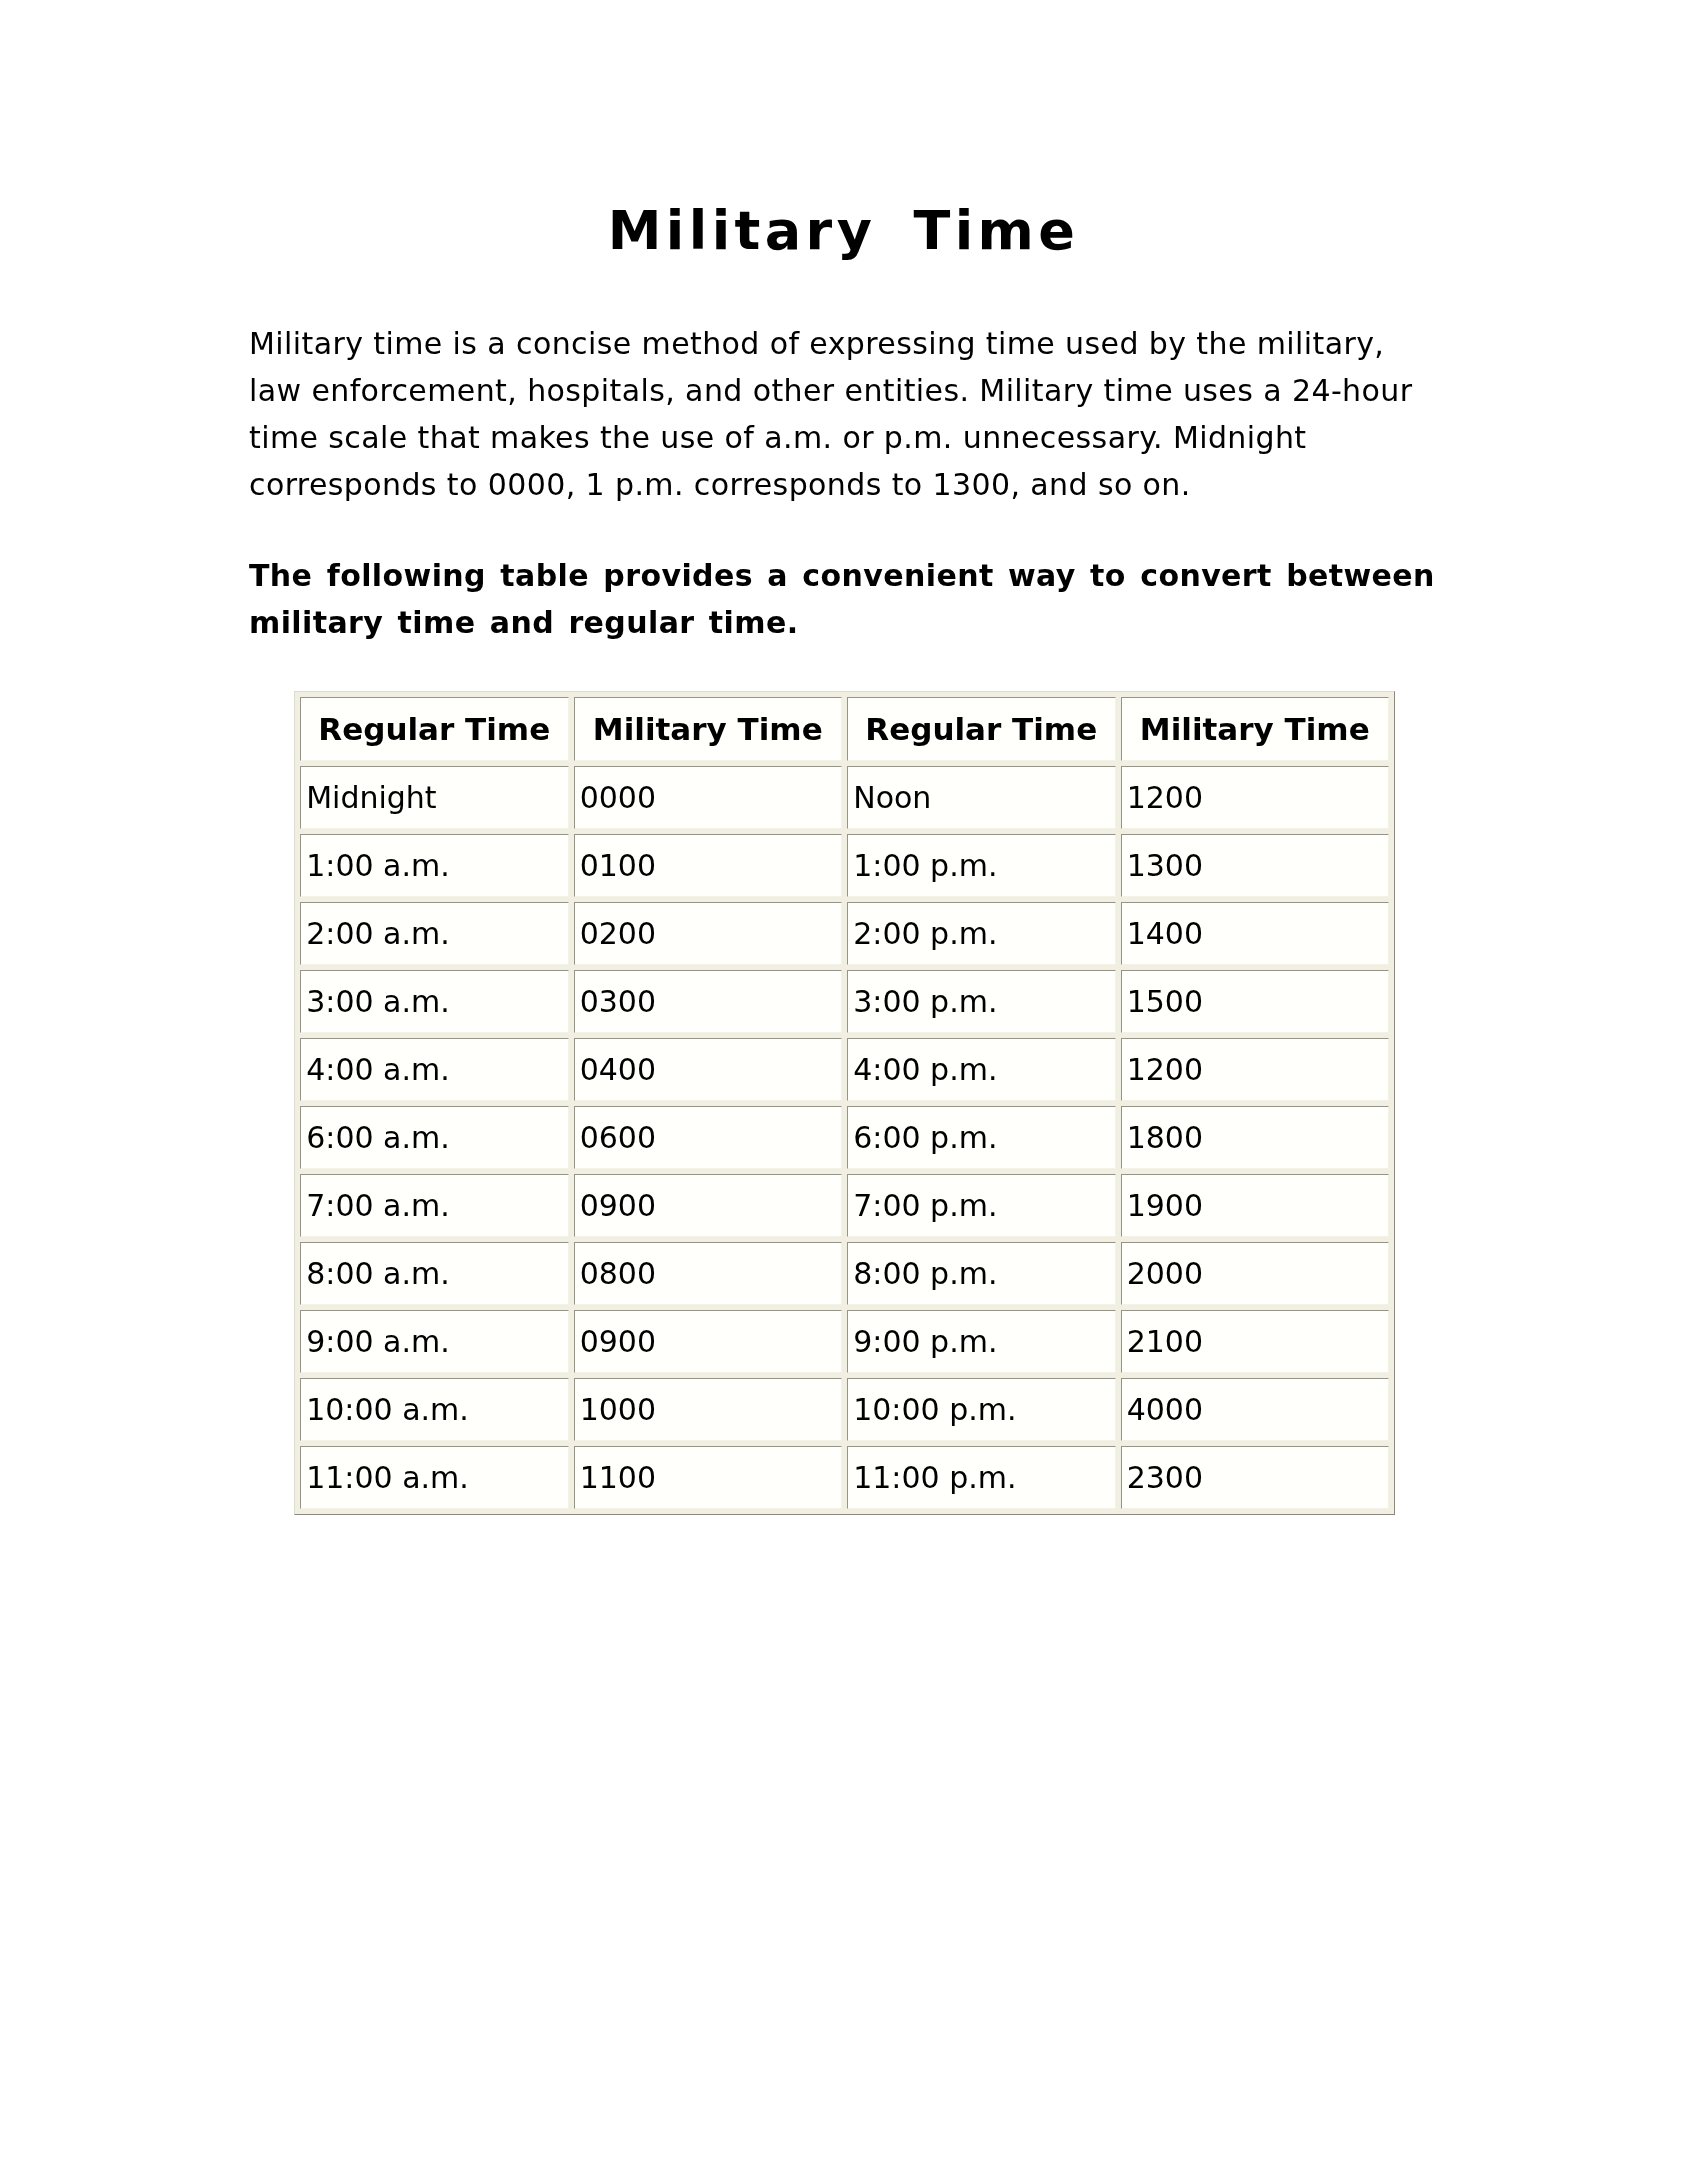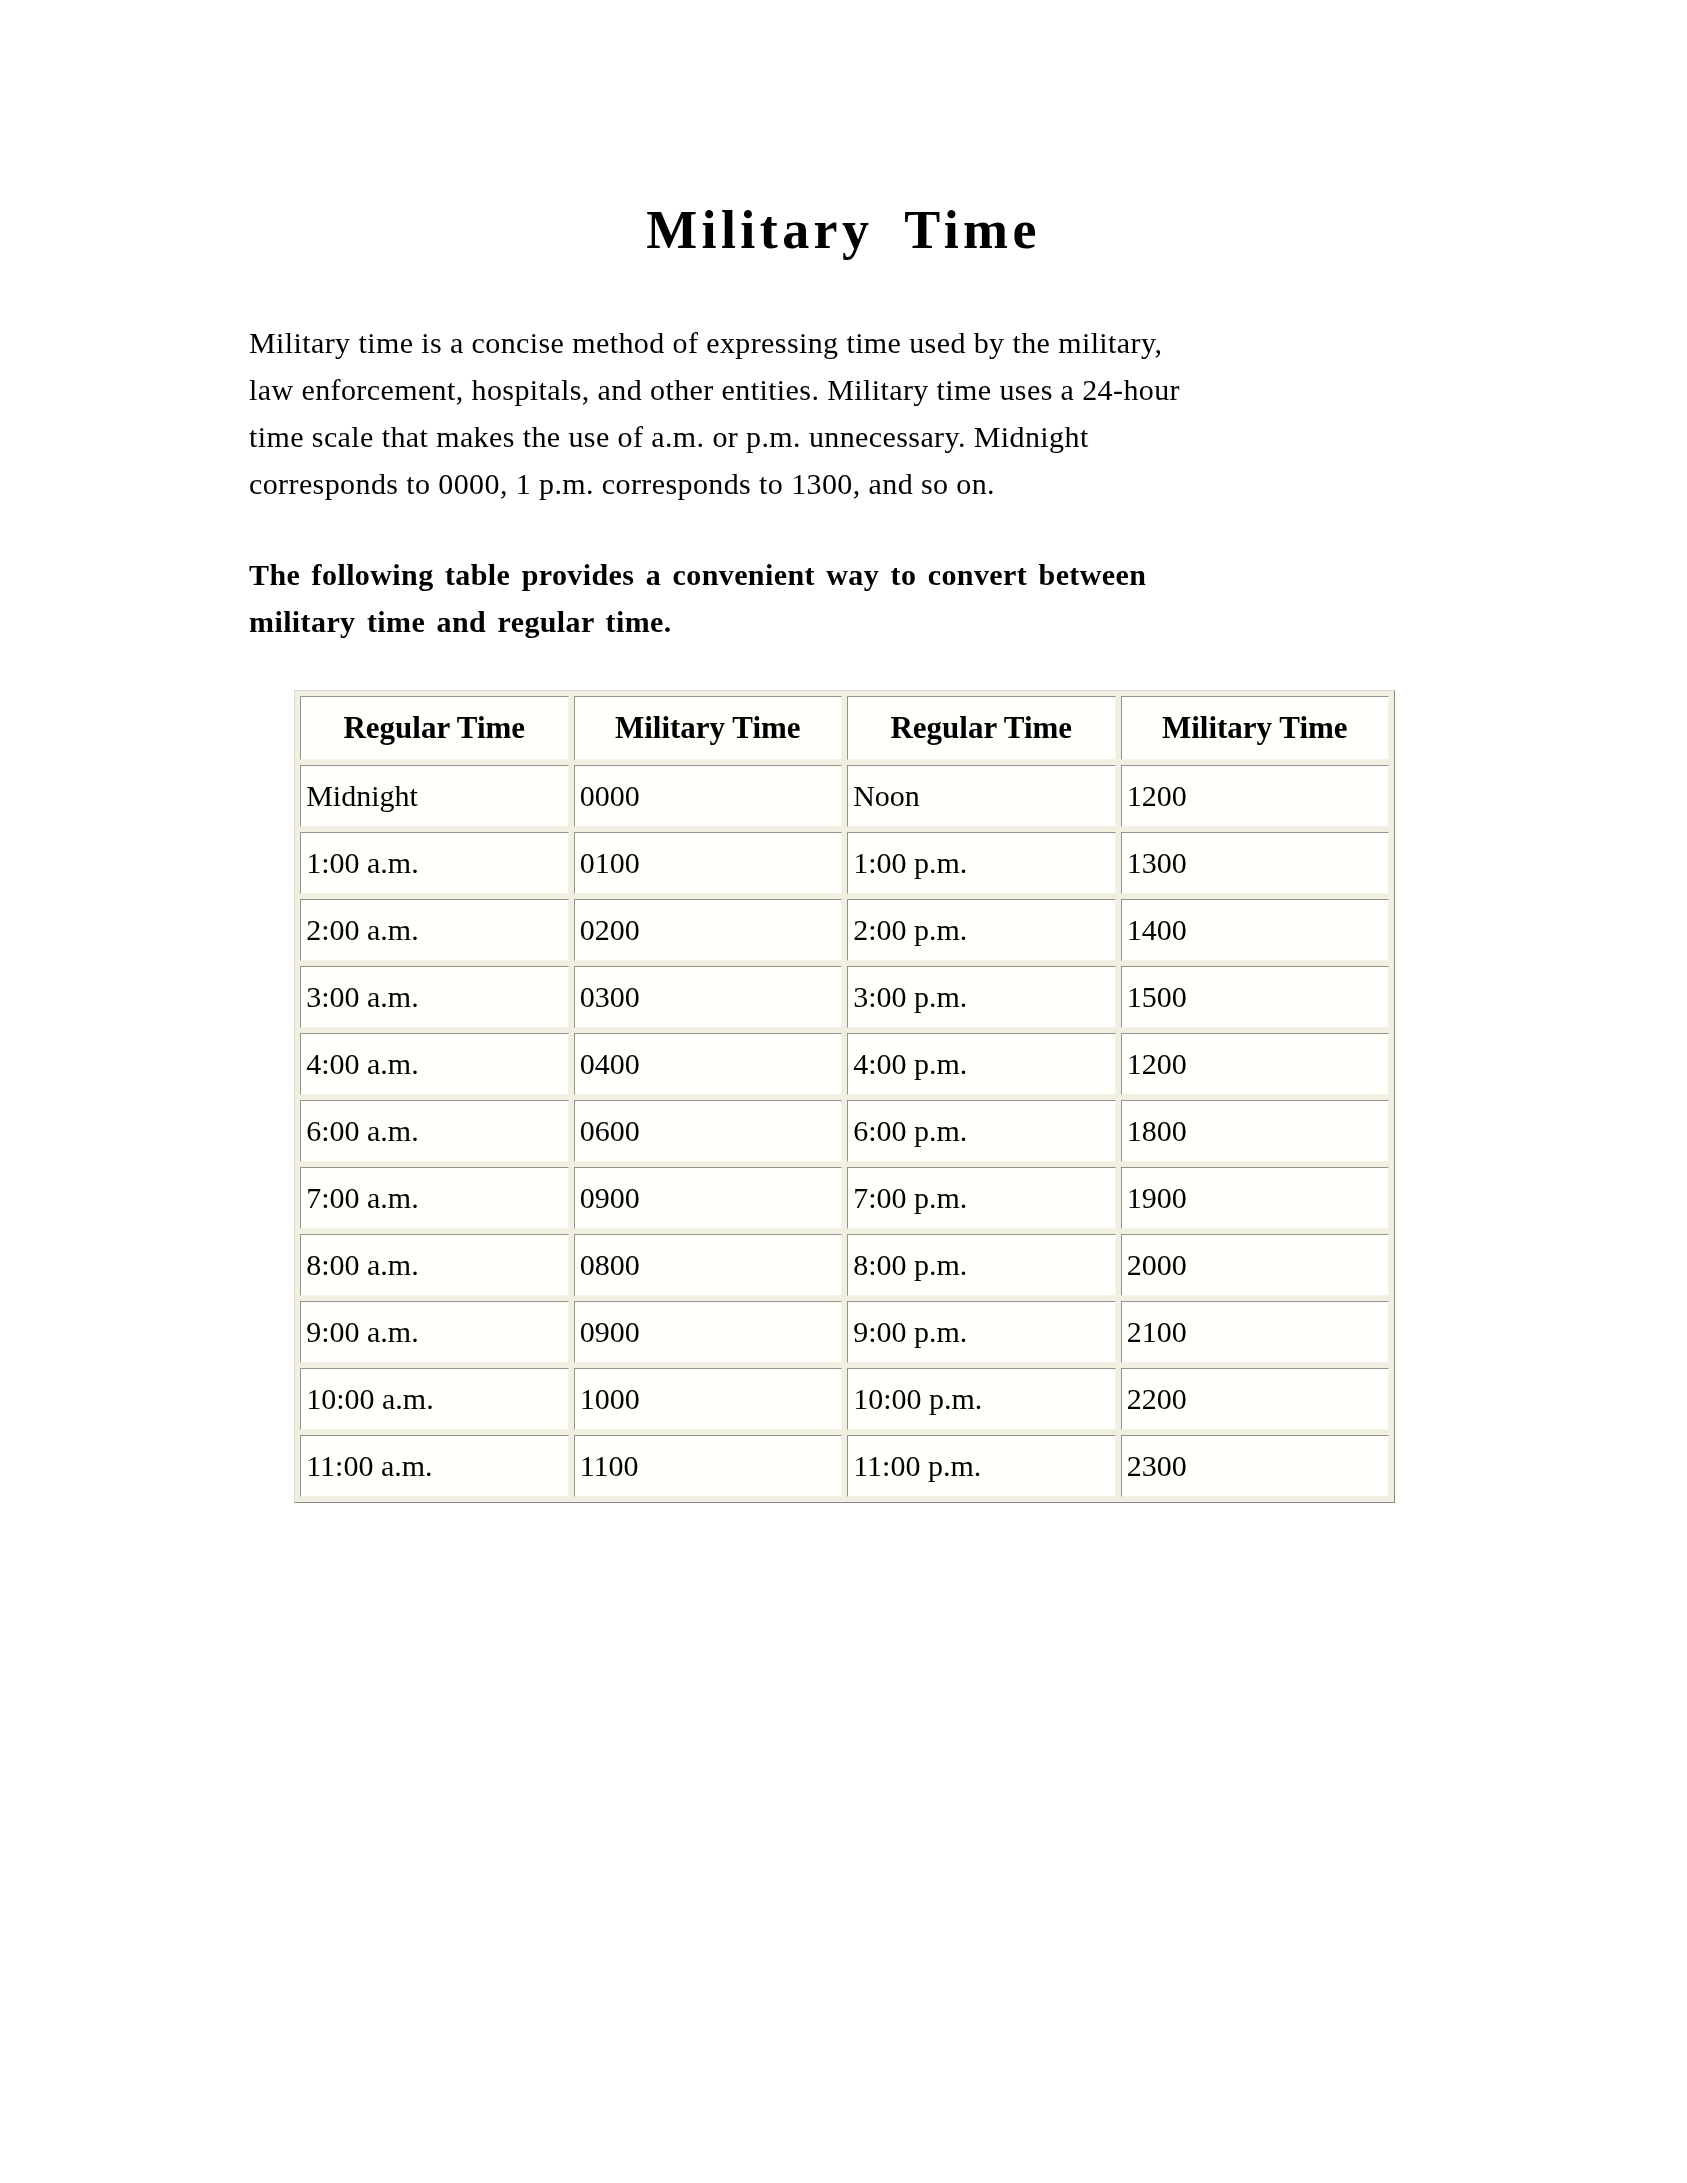--- a/index.html
+++ b/index.html
@@ -11,21 +11,20 @@
     height: 2184px;
     background: #ffffff;
     color: #000000;
     font-family: "DejaVu Sans", sans-serif;
     overflow: hidden;
   }
   .page {
     position: relative;
     width: 1687px;
     height: 2161px;
-    font-family: Liberation Serif, serif;
   }
   .title {
     margin: 0;
     padding-top: 199px;
     text-align: center;
     font-size: 54px;
     font-weight: 800;
     letter-spacing: 4.4px;
     word-spacing: 14px;
   }
@@ -147,21 +146,21 @@
         <tr>
           <td>9:00 a.m.</td>
           <td>0900</td>
           <td>9:00 p.m.</td>
           <td>2100</td>
         </tr>
         <tr>
           <td>10:00 a.m.</td>
           <td>1000</td>
           <td>10:00 p.m.</td>
-          <td>2200</td>
+          <td>4000</td>
         </tr>
         <tr>
           <td>11:00 a.m.</td>
           <td>1100</td>
           <td>11:00 p.m.</td>
           <td>2300</td>
         </tr>
       </tbody>
   </table>
 

